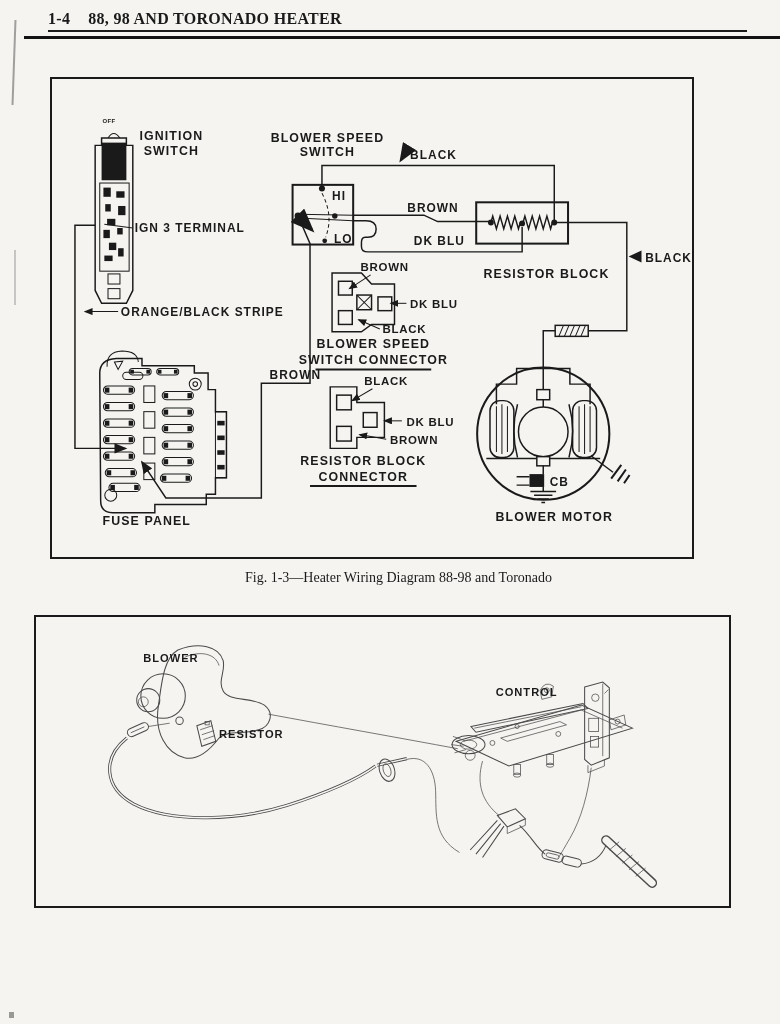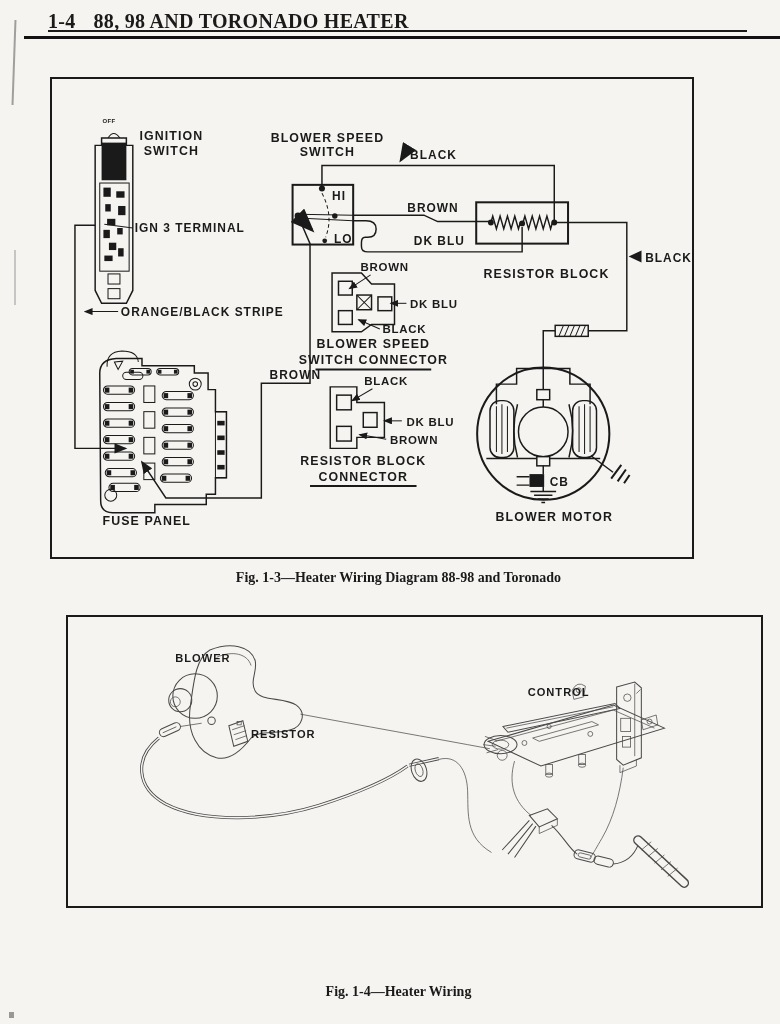--- a/index.html
+++ b/index.html
@@ -1,29 +1,29 @@
 <!DOCTYPE html>
 <html style="--ink: #1a1a1a; --paper: #f5f4f1; --art: #4a4a4a;"><head>
 <meta charset="utf-8">
 <style>
   :root{ --ink:#1a1a1a; --paper:#f5f4f1; --art:#4a4a4a; }
   html,body{margin:0;padding:0;background:#e9e8e5;}
   .page{position:relative;width:780px;height:1024px;background:var(--paper);overflow:hidden;
         font-family:"Liberation Sans",sans-serif;}
   .hdr{position:absolute;left:48px;top:10px;color:var(--ink);
-       font-family:"Liberation Serif",serif;font-weight:bold;font-size:20px;letter-spacing:.3px;}
+       font-family:"Liberation Serif",serif;font-weight:bold;font-size:16px;letter-spacing:.3px;}
   .hdr .num{margin-right:18px;}
   .rule-thin{position:absolute;left:48px;top:30px;width:699px;height:2px;background:var(--ink);}
   .rule-thick{position:absolute;left:24px;top:36px;width:756px;height:3px;background:#121212;}
   .fig-frame{position:absolute;box-sizing:border-box;border:2px solid var(--ink);}
   #fig1{left:50px;top:77px;width:644px;height:482px;}
-  #fig2{left:66px;top:615px;width:697px;height:293px;}
+  #fig2{left:34px;top:615px;width:697px;height:293px;}
   .fig-frame svg{display:block;width:100%;height:100%;}
   .caption{position:absolute;left:50px;width:697px;text-align:center;color:var(--ink);
-           font-family:"Liberation Serif",serif;font-weight:bold;font-size:14px;}
+           font-family:"Liberation Serif",serif;font-weight:normal;font-size:14px;}
   #cap1{top:570px;} #cap2{top:984px;}
   .artifact{position:absolute;background:#5a5a58;}
   
   .k{fill:none;stroke:var(--ink);stroke-width:1.6;}
   .k2{fill:none;stroke:var(--ink);stroke-width:2.2;}
   .kt{fill:none;stroke:var(--ink);stroke-width:1.1;}
   .fB{fill:var(--ink);stroke:none;}
   .paperfill{fill:var(--paper);}
   text{fill:var(--ink);}
   .lbl{font:bold 13px "Liberation Sans",sans-serif;letter-spacing:1.1px;}
@@ -341,15 +341,14 @@
         <rect class="a" x="616" y="907" width="24" height="10" rx="5"></rect>
       </g>
       <path class="at" d="M652,798 C648,830 640,860 626,884 C620,894 616,902 612,907"></path>
       <path class="a" d="M640,915 C658,913 666,902 670,892"></path>
       <path class="loom" d="M670,886 L726,938"></path>
       <path class="loomIn" d="M670,886 L726,938"></path>
       <path class="at" d="M674,898 L686,888 M682,906 L694,896 M690,914 L702,904 M698,922 L710,912 M706,930 L718,920"></path>
     </g>
   </svg>
   </div>
-  <div class="caption" id="cap2">Fig. 1-4—Heater Wiring</div>
 
 </div>
 
 </body></html>

